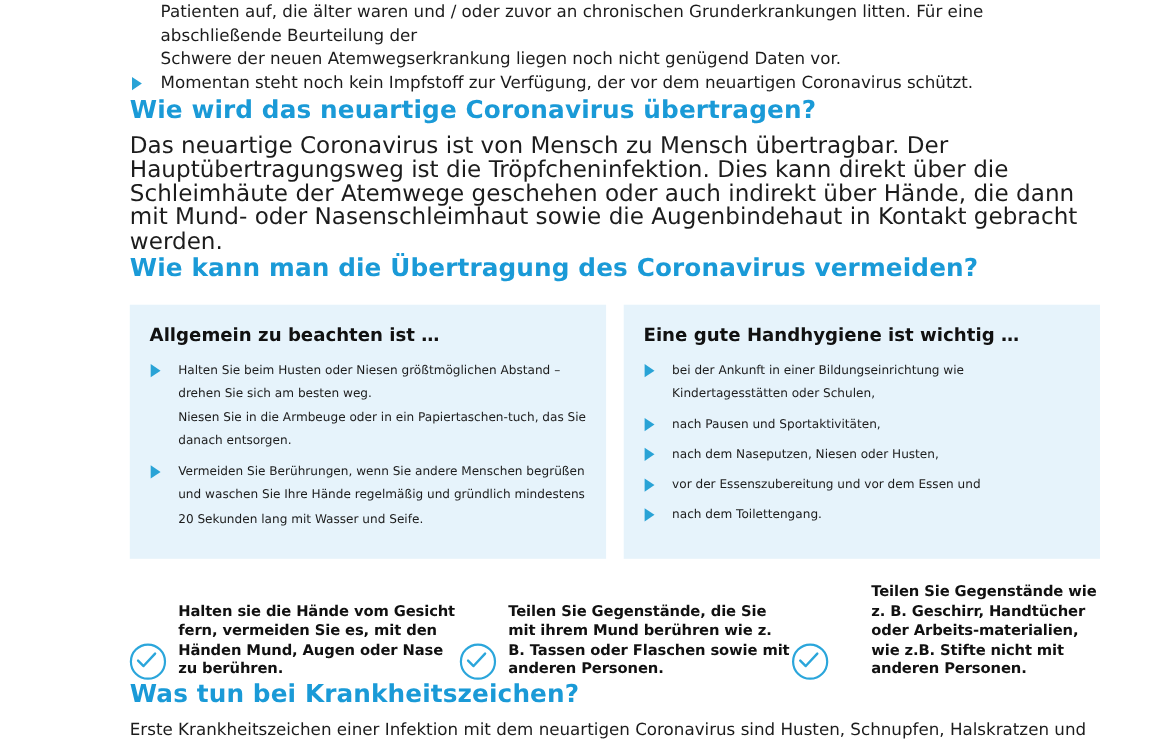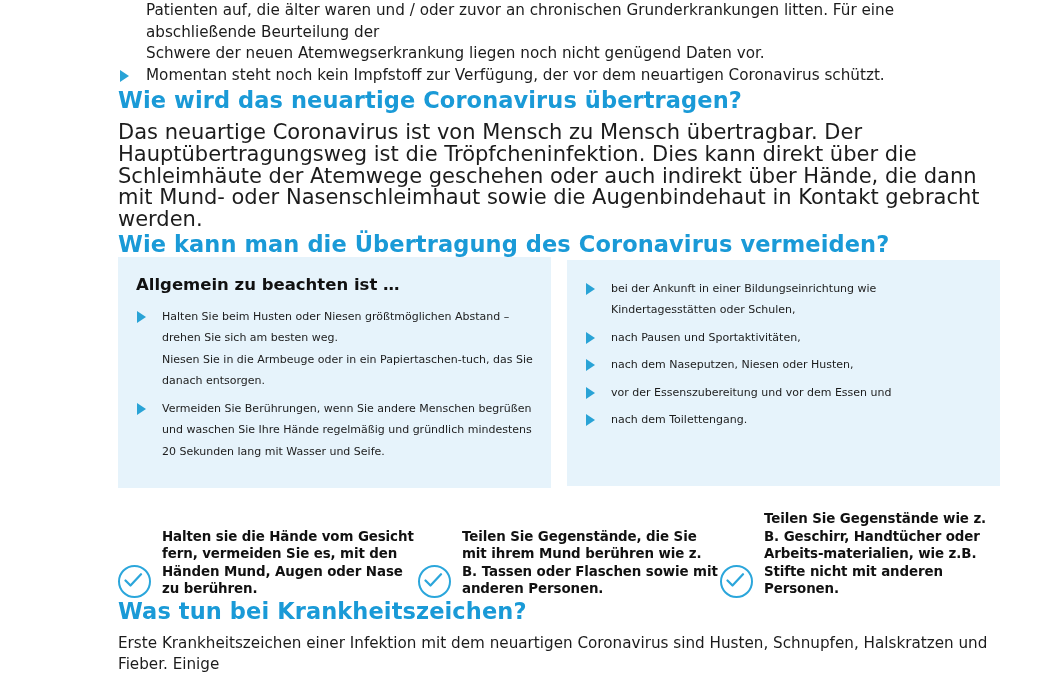--- a/index.html
+++ b/index.html
@@ -86,21 +86,21 @@
     line-height: 21.8px;
     margin: 9px 0 0 0;
     color: #1c1c1c;
     width: 880px;
   }
 
   
   .boxes {
     display: flex;
     gap: 16px;
-    align-items: center;
+    margin-top: 20px;
   }
   .info-box {
     background: #e6f3fb;
     width: 433px;
     box-sizing: border-box;
     padding: 18px 18px 20px 18px;
     min-height: 226px;
   }
   .info-box h3 {
     font-size: 16.5px;
@@ -148,21 +148,21 @@
   }
   .tip .tip-text {
     font-size: 13.4px;
     line-height: 17.5px;
     font-weight: bold;
     color: #111;
     letter-spacing: -0.1px;
   }
   .tip-1 { width: 300px; }
   .tip-2 { width: 302px; }
-  .tip-3 { width: 280px; }
+  .tip-3 { width: 280px; gap: 28px; }
 
   
   .clipped-par {
     margin-top: 9px;
     font-size: 15.2px;
     line-height: 21.5px;
     color: #1c1c1c;
     width: 890px;
   }
 </style>
@@ -198,20 +198,21 @@
 Niesen Sie in die Armbeuge oder in ein Papiertaschen-tuch, das Sie danach entsorgen.</span>
           </li>
           <li class="bullet-item">
             <span class="tri"></span>
             <span>Vermeiden Sie Berührungen, wenn Sie andere Menschen begrüßen und waschen Sie Ihre Hände regelmäßig und gründlich mindestens 20 Sekunden lang mit Wasser und Seife.</span>
           </li>
         </ul>
       </div>
 
       <div class="info-box">
+        <h3>Eine gute Handhygiene ist wichtig …</h3>
         <ul class="bullet-list">
           <li class="bullet-item">
             <span class="tri"></span>
             <span>bei der Ankunft in einer Bildungseinrichtung wie Kindertagesstätten oder Schulen,</span>
           </li>
           <li class="bullet-item">
             <span class="tri"></span>
             <span>nach Pausen und Sportaktivitäten,</span>
           </li>
           <li class="bullet-item">

